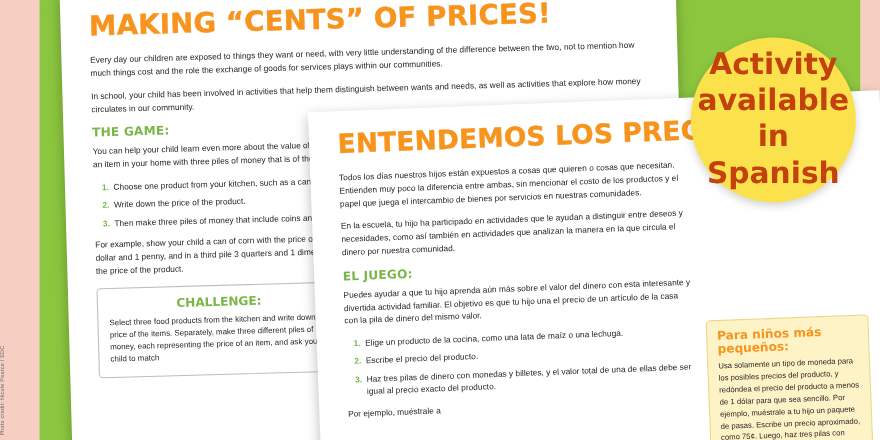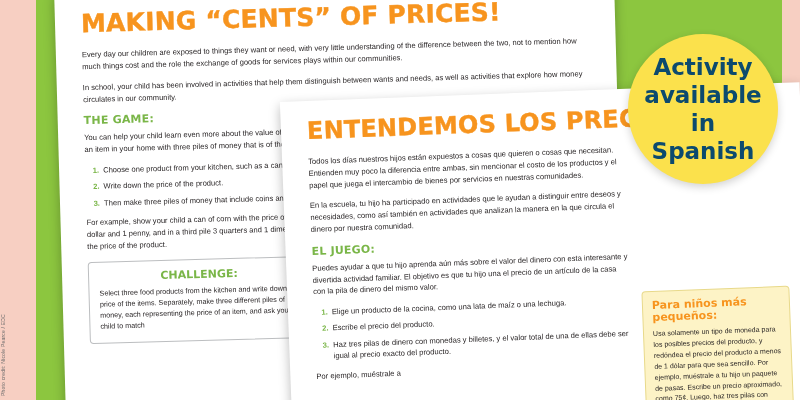--- a/index.html
+++ b/index.html
@@ -187,23 +187,23 @@
     background: #fbe14c;
     display: flex;
     align-items: center;
     justify-content: center;
     text-align: center;
     box-shadow: 0 3px 8px rgba(0,0,0,.18);
   }
   .sticker span {
     font-family: "DejaVu Sans", sans-serif;
     font-weight: bold;
-    font-size: 23px;
+    font-size: 27px;
     line-height: 1.22;
-    color: #0c4a6e;
+    color: #c2410c;
     padding: 0 14px;
   }
 </style>
 </head>
 <body>
 
 <div class="stage">
 
   <div class="bg-pink"></div>
   <div class="bg-green"></div>

